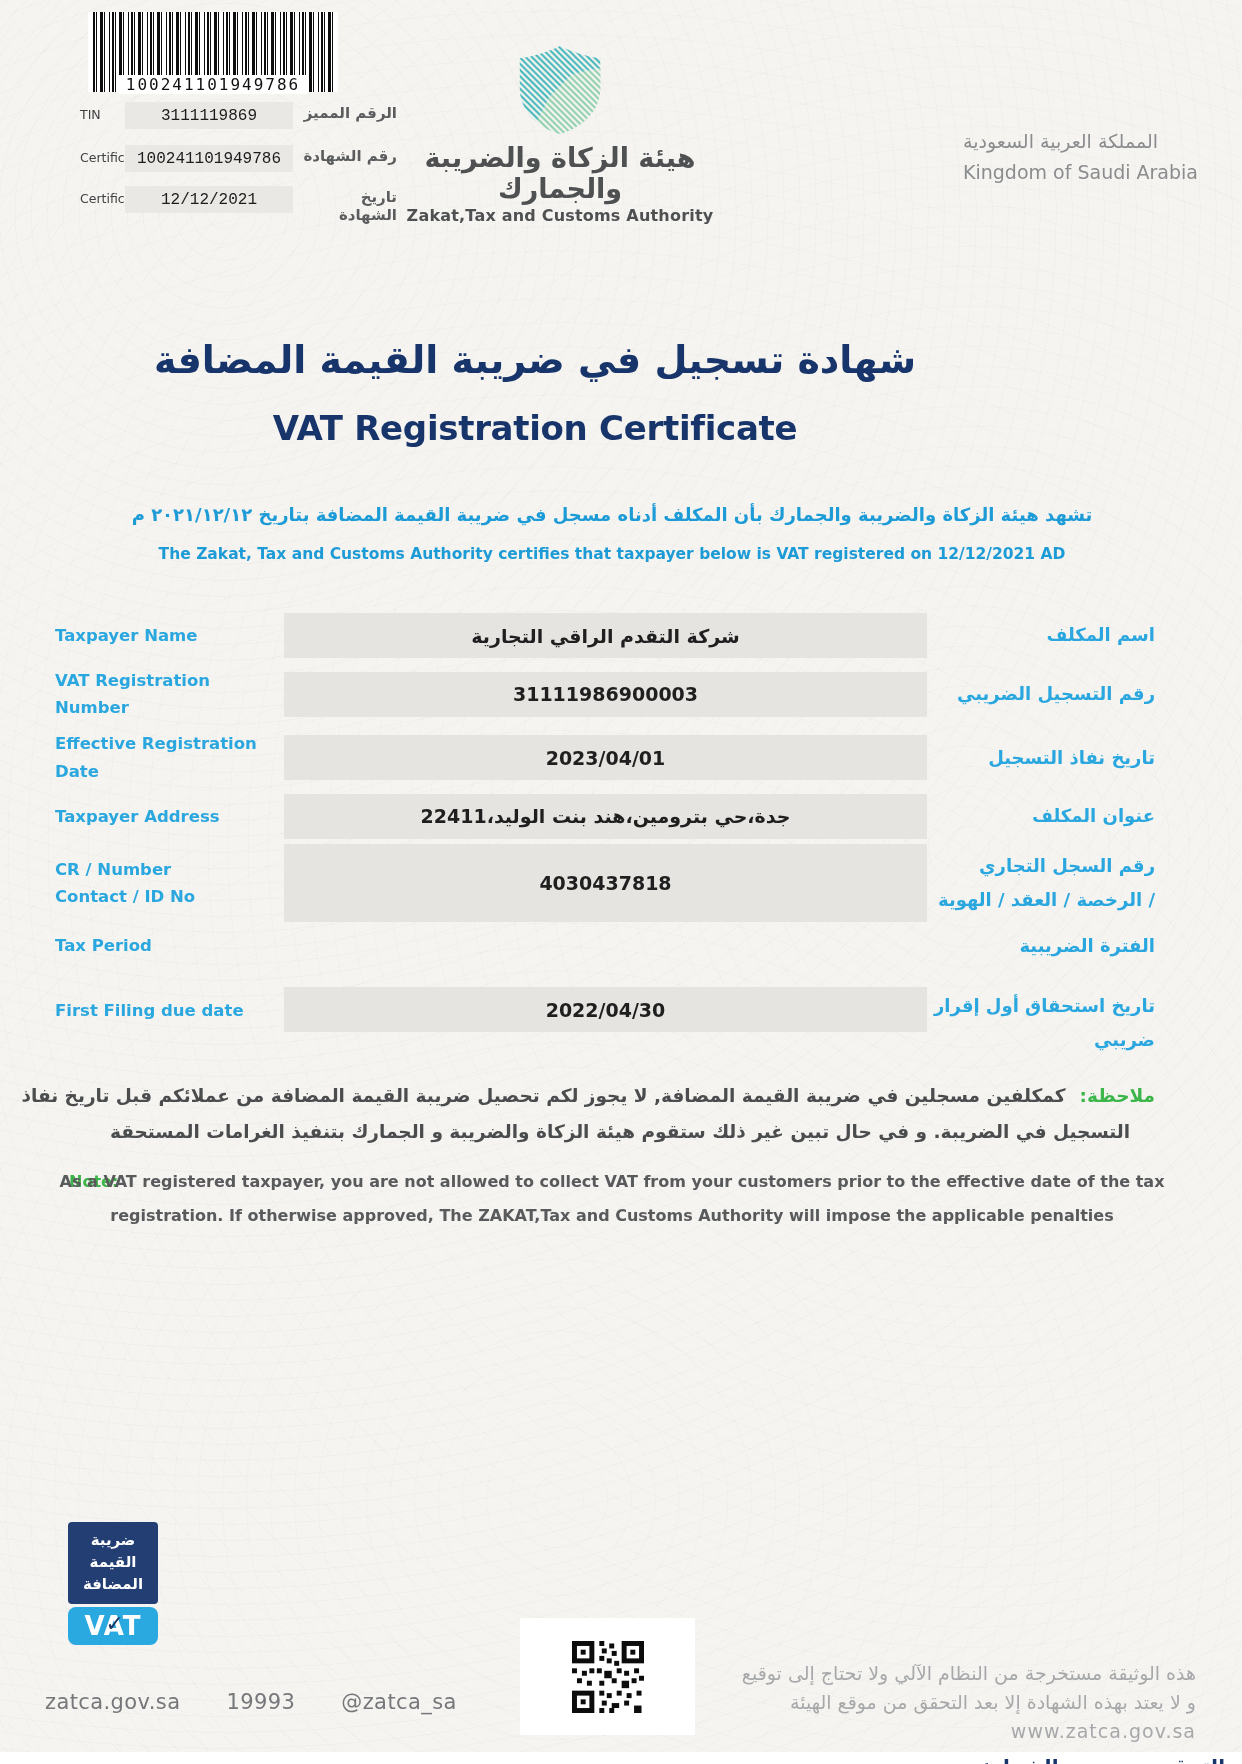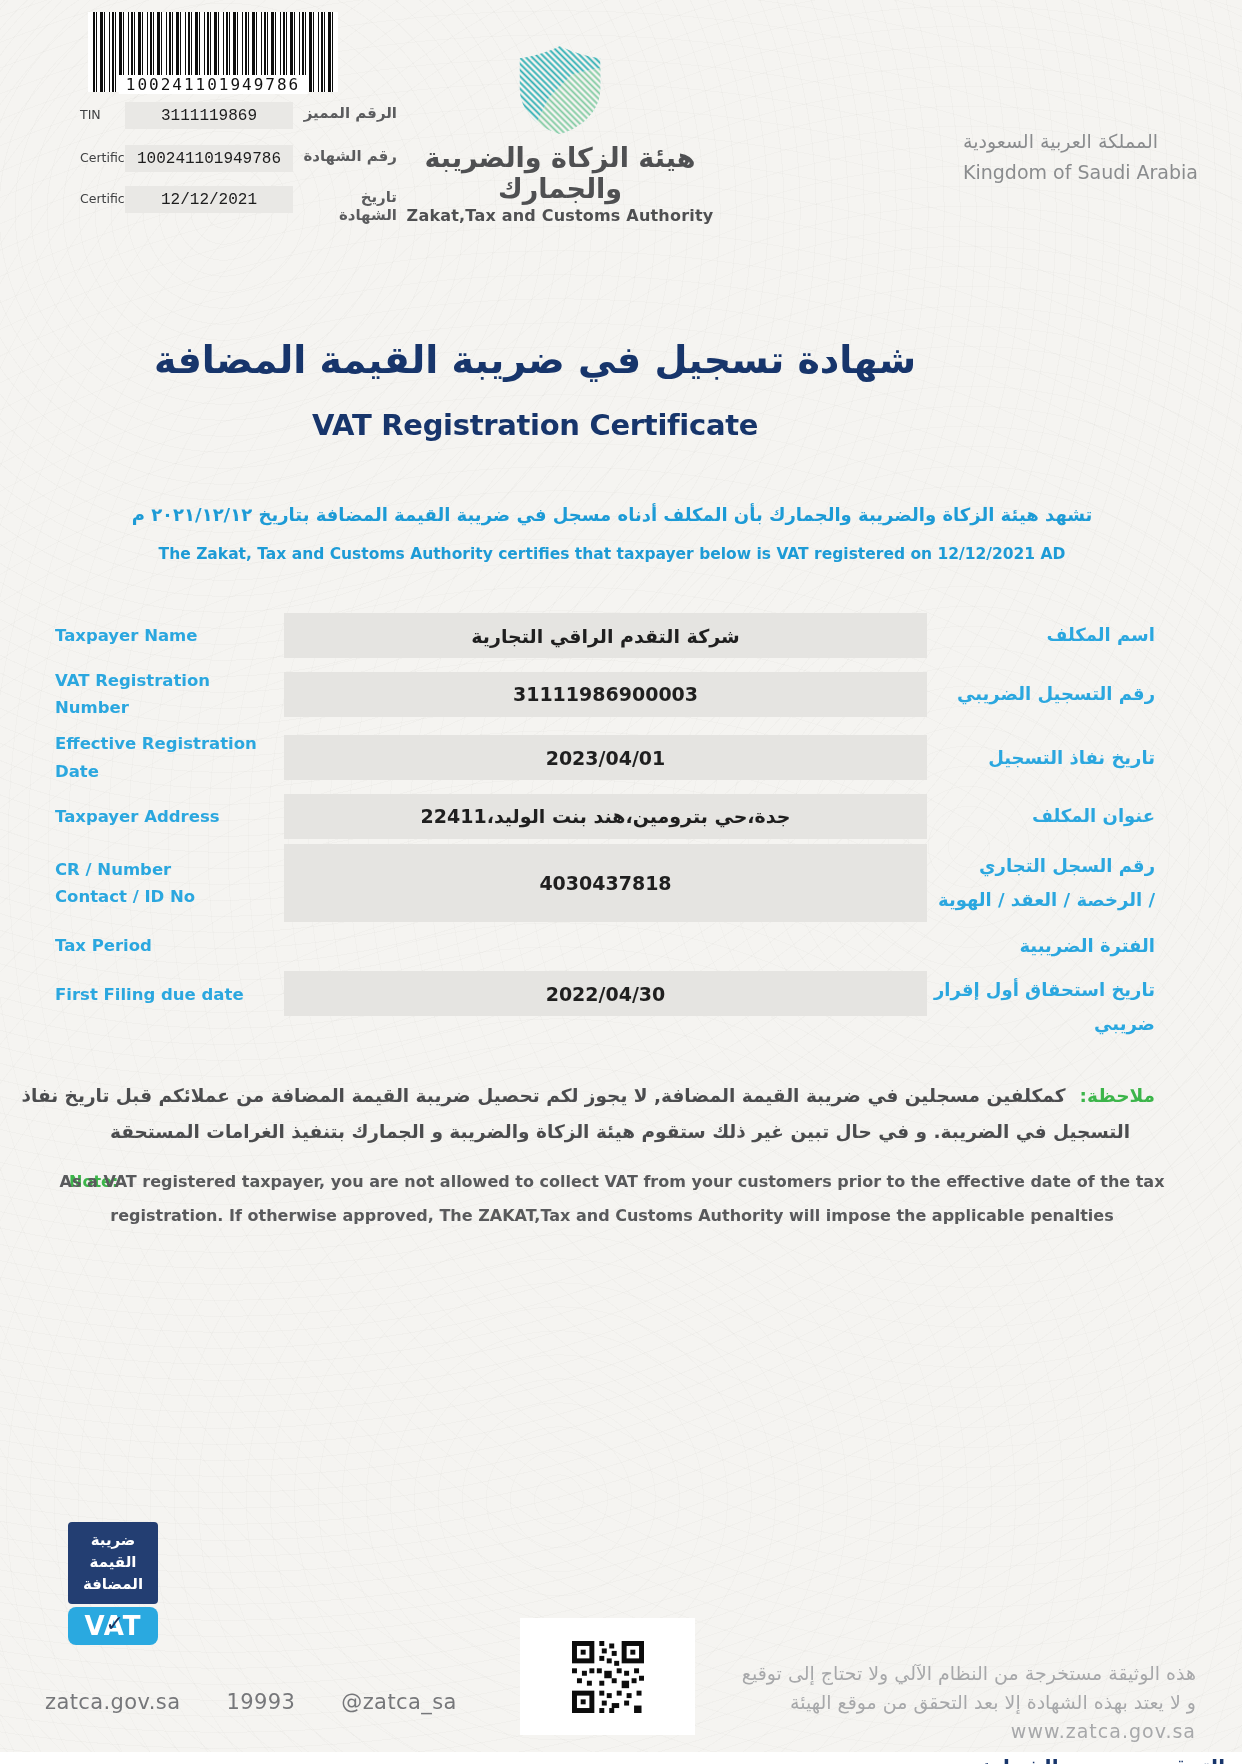--- a/index.html
+++ b/index.html
@@ -41,36 +41,36 @@
 
   
   .kingdom{ right:44px; top:130px; text-align:left; color:#8a8c8e; }
   .kingdom .k-ar{ font-size:19px; direction:rtl; }
   .kingdom .k-en{ font-size:19px; margin-top:9px; }
 
   
   .title-ar{ left:0; top:338px; width:1070px; text-align:center; direction:rtl;
     font-size:38px; font-weight:bold; color:#17356b; }
   .title-en{ left:0; top:408px; width:1070px; text-align:center;
-    font-size:29px; font-weight:bold; color:#17356b; letter-spacing:-0.3px; }
+    font-size:34px; font-weight:bold; color:#17356b; letter-spacing:-0.3px; }
   .cert-ar{ left:0; top:504px; width:1224px; text-align:center; direction:rtl;
     font-size:18px; font-weight:bold; color:#1d9bd6; }
   .cert-en{ left:0; top:545px; width:1224px; text-align:center;
     font-size:15.5px; font-weight:bold; color:#1d9bd6; }
 
   
   .fields{ left:55px; top:613px; width:1100px; }
   .frow{ display:flex; align-items:center; margin-bottom:9px; }
   .frow .f-en{ width:229px; font-size:16.5px; font-weight:bold; color:#2ba7df; line-height:1.65; }
   .frow .f-box{ width:643px; background:#e5e4e1; display:flex; align-items:center; justify-content:center;
     font-size:19px; font-weight:bold; color:#1f1f1f; }
   .frow .f-ar{ flex:1; text-align:right; direction:rtl; font-size:18px; font-weight:bold;
     color:#2ba7df; line-height:1.9; }
   .h45 .f-box{ height:45px; } .h78 .f-box{ height:78px; }
-  .gap5{ margin-bottom:5px; } .gap7{ margin-bottom:7px; } .gap8{ margin-bottom:8px; }
+  .gap5{ margin-bottom:5px; } .gap7{ margin-bottom:7px; } .gap8{ margin-bottom:24px; }
 
   
   .note-ar-1{ right:87px; top:1085px; direction:rtl; white-space:nowrap;
     font-size:18.5px; font-weight:bold; color:#4b4c4e; }
   .note-ar-1 .nlabel{ color:#3cb54a; margin-left:14px; }
   .note-ar-2{ left:30px; top:1121px; width:1180px; text-align:center; direction:rtl;
     font-size:18.5px; font-weight:bold; color:#4b4c4e; }
   .note-en-label{ left:69px; top:1172px; font-size:16px; font-weight:bold; color:#3cb54a; }
   .note-en-1{ left:0; top:1172px; width:1224px; text-align:center;
     font-size:16px; font-weight:bold; color:#595a5c; }

